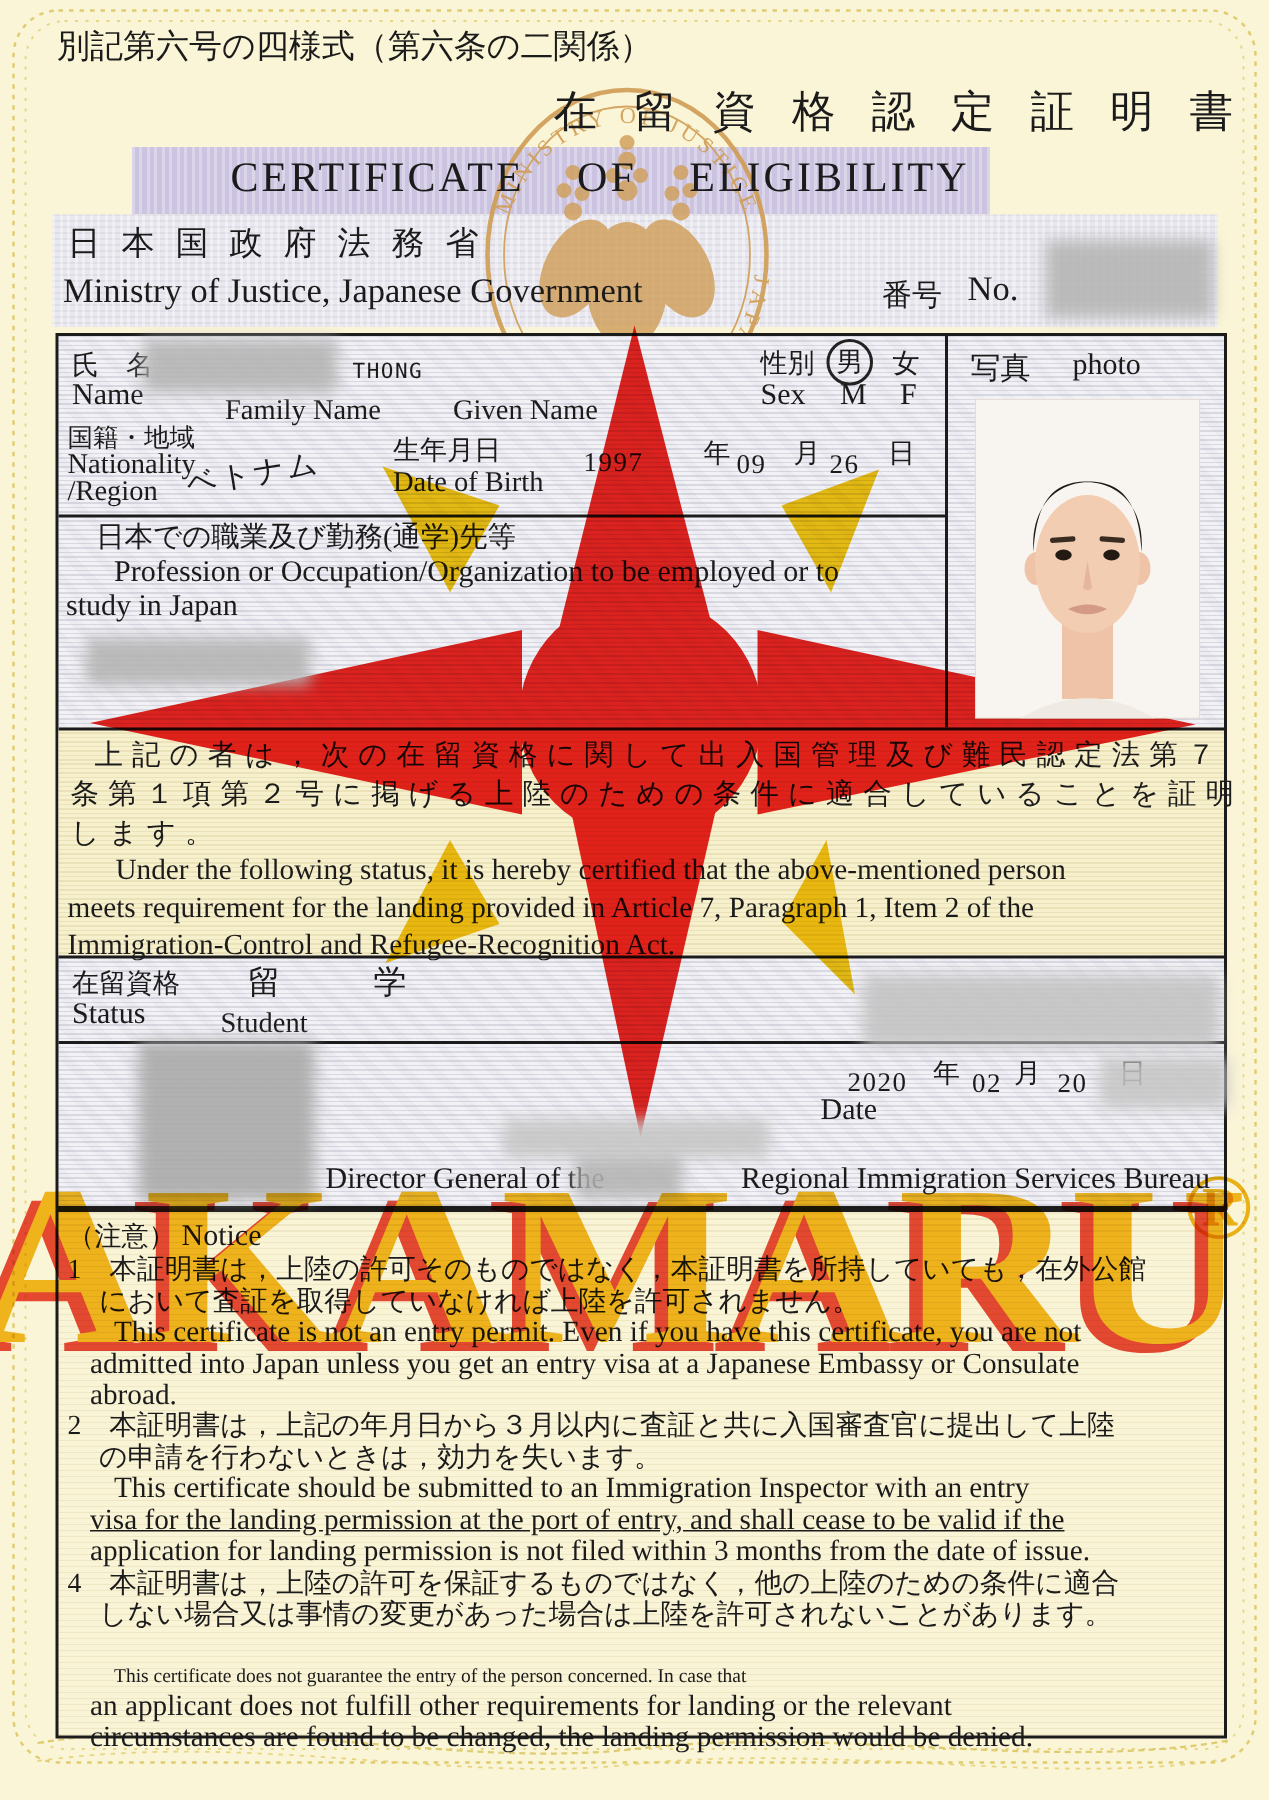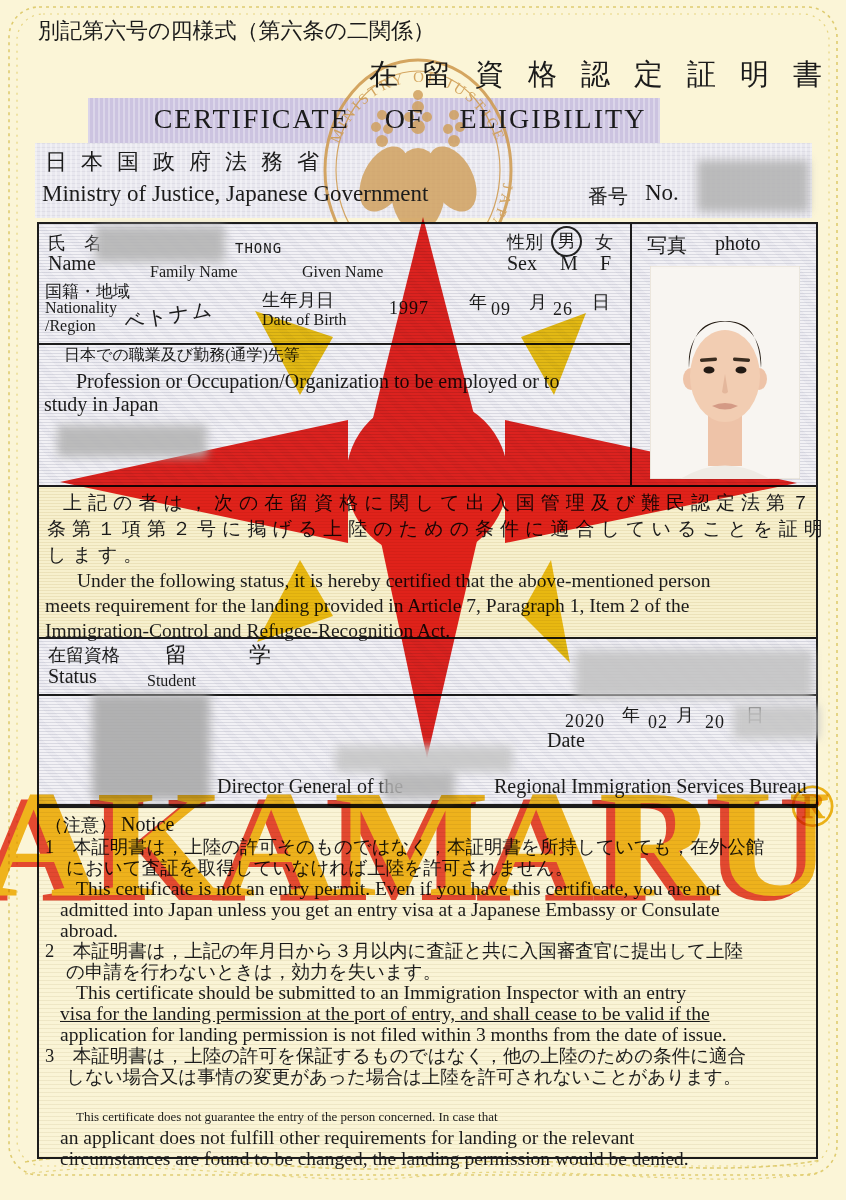--- a/index.html
+++ b/index.html
@@ -27,21 +27,21 @@
   .mono{font-family:"DejaVu Sans Mono","Liberation Mono",monospace;}
   .blur{position:absolute;background:#b4b4b4;filter:blur(5px);opacity:.88;border-radius:3px;}
   .sexcircle{display:inline-block;border:2px solid #222;border-radius:50%;width:27px;height:27px;
              text-align:center;line-height:26px;}
   #akamaru{position:absolute;left:-18px;top:768px;width:900px;font-size:165px;line-height:1;
            font-weight:bold;letter-spacing:-5px;color:#f2b40e;white-space:nowrap;
            text-shadow:-9px 6px 0 #e63c28;transform:scaleY(.92);transform-origin:left top;
            mix-blend-mode:multiply;opacity:.92;z-index:80;pointer-events:none;}
   #regmark{position:absolute;left:789px;top:770px;font-size:62px;font-weight:bold;color:#eeb40e;
            z-index:80;mix-blend-mode:multiply;opacity:.95;}
-  .lbl18{font-size:18px;} .lbl19{font-size:16px;} .lbl20{font-size:20px;}
+  .lbl18{font-size:18px;} .lbl19{font-size:19px;} .lbl20{font-size:20px;}
   .num{font-size:18px;letter-spacing:1px;}
   svg{display:block;}
 </style>
 </head>
 <body>
 
 <div id="page">
 
   <svg class="abs" width="846" height="1200" style="left:0;top:0;z-index:1;">
     <rect x="9" y="7" width="828" height="1168" rx="30" fill="none" stroke="#d9c45e" stroke-width="1.6" stroke-dasharray="3 4" opacity=".85"></rect>
@@ -173,21 +173,21 @@
       <div class="jp" style="font-size:18.5px;white-space:nowrap;">1　本証明書は，上陸の許可そのものではなく，本証明書を所持していても，在外公館</div>
       <div class="jp" style="font-size:18.5px;padding-left:21px;">において査証を取得していなければ上陸を許可されません。</div>
       <div class="en" style="font-size:19.5px;padding-left:31px;white-space:nowrap;">This certificate is not an entry permit. Even if you have this certificate, you are not</div>
       <div class="en" style="font-size:19.5px;padding-left:15px;white-space:nowrap;">admitted into Japan unless you get an entry visa at a Japanese Embassy or Consulate</div>
       <div class="en" style="font-size:19.5px;padding-left:15px;">abroad.</div>
       <div class="jp" style="font-size:18.5px;white-space:nowrap;">2　本証明書は，上記の年月日から３月以内に査証と共に入国審査官に提出して上陸</div>
       <div class="jp" style="font-size:18.5px;padding-left:21px;">の申請を行わないときは，効力を失います。</div>
       <div class="en" style="font-size:19.5px;padding-left:31px;white-space:nowrap;">This certificate should be submitted to an Immigration Inspector with an entry</div>
       <div class="en" style="font-size:19.5px;padding-left:15px;white-space:nowrap;text-decoration:underline;">visa for the landing permission at the port of entry, and shall cease to be valid if the</div>
       <div class="en" style="font-size:19.5px;padding-left:15px;white-space:nowrap;">application for landing permission is not filed within 3 months from the date of issue.</div>
-      <div class="jp" style="font-size:18.5px;white-space:nowrap;">3　本証明書は，上陸の許可を保証するものではなく，他の上陸のための条件に適合</div>
+      <div class="jp" style="font-size:18.5px;white-space:nowrap;">4　本証明書は，上陸の許可を保証するものではなく，他の上陸のための条件に適合</div>
       <div class="jp" style="font-size:18.5px;padding-left:21px;">しない場合又は事情の変更があった場合は上陸を許可されないことがあります。</div>
       <div class="en" style="font-size:13px;padding-left:31px;white-space:nowrap;margin-top:19px;">This certificate does not guarantee the entry of the person concerned. In case that</div>
       <div class="en" style="font-size:19.5px;padding-left:15px;white-space:nowrap;">an applicant does not fulfill other requirements for landing or the relevant</div>
       <div class="en" style="font-size:19.5px;padding-left:15px;white-space:nowrap;">circumstances are found to be changed, the landing permission would be denied.</div>
     </div>
   </div>
 
   <svg class="abs" width="846" height="1200" style="left:0;top:0;z-index:50;mix-blend-mode:multiply;pointer-events:none;">
     <g fill="#e82420">
       <polygon points="423,217 370,430 478,430"></polygon>

